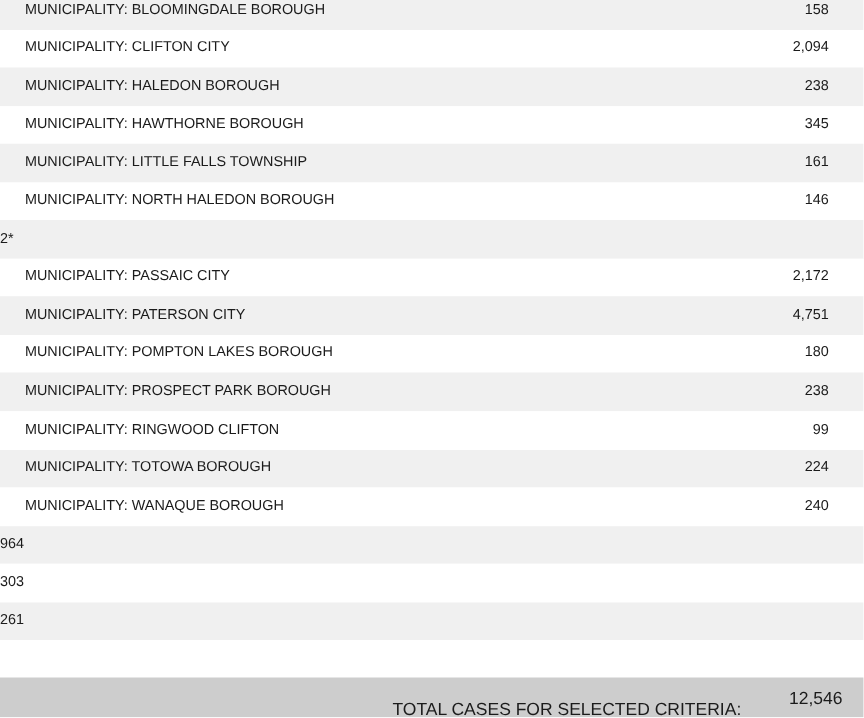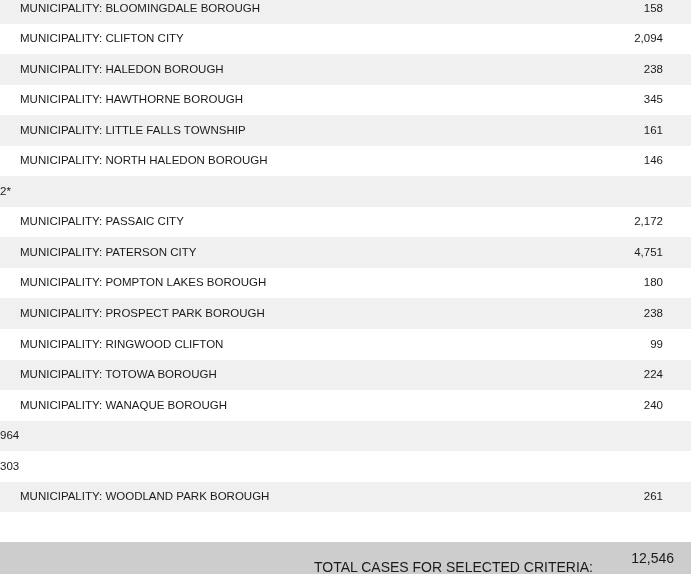--- a/index.html
+++ b/index.html
@@ -125,21 +125,20 @@
         <span class="label">MUNICIPALITY: WANAQUE BOROUGH</span>
         <span class="value">240</span>
       </div>
       <div class="row alt">
         <span class="value">964</span>
       </div>
       <div class="row base">
         <span class="value">303</span>
       </div>
       <div class="row alt">
-        <span class="label">MUNICIPALITY: WOODLAND PARK BOROUGH</span>
         <span class="value">261</span>
       </div>
     </div>
   <div class="total-bar">
     <span class="total-label">TOTAL CASES FOR SELECTED CRITERIA:</span>
     <span class="total-value">12,546</span>
   </div>
 </div>
 
 </body></html>

